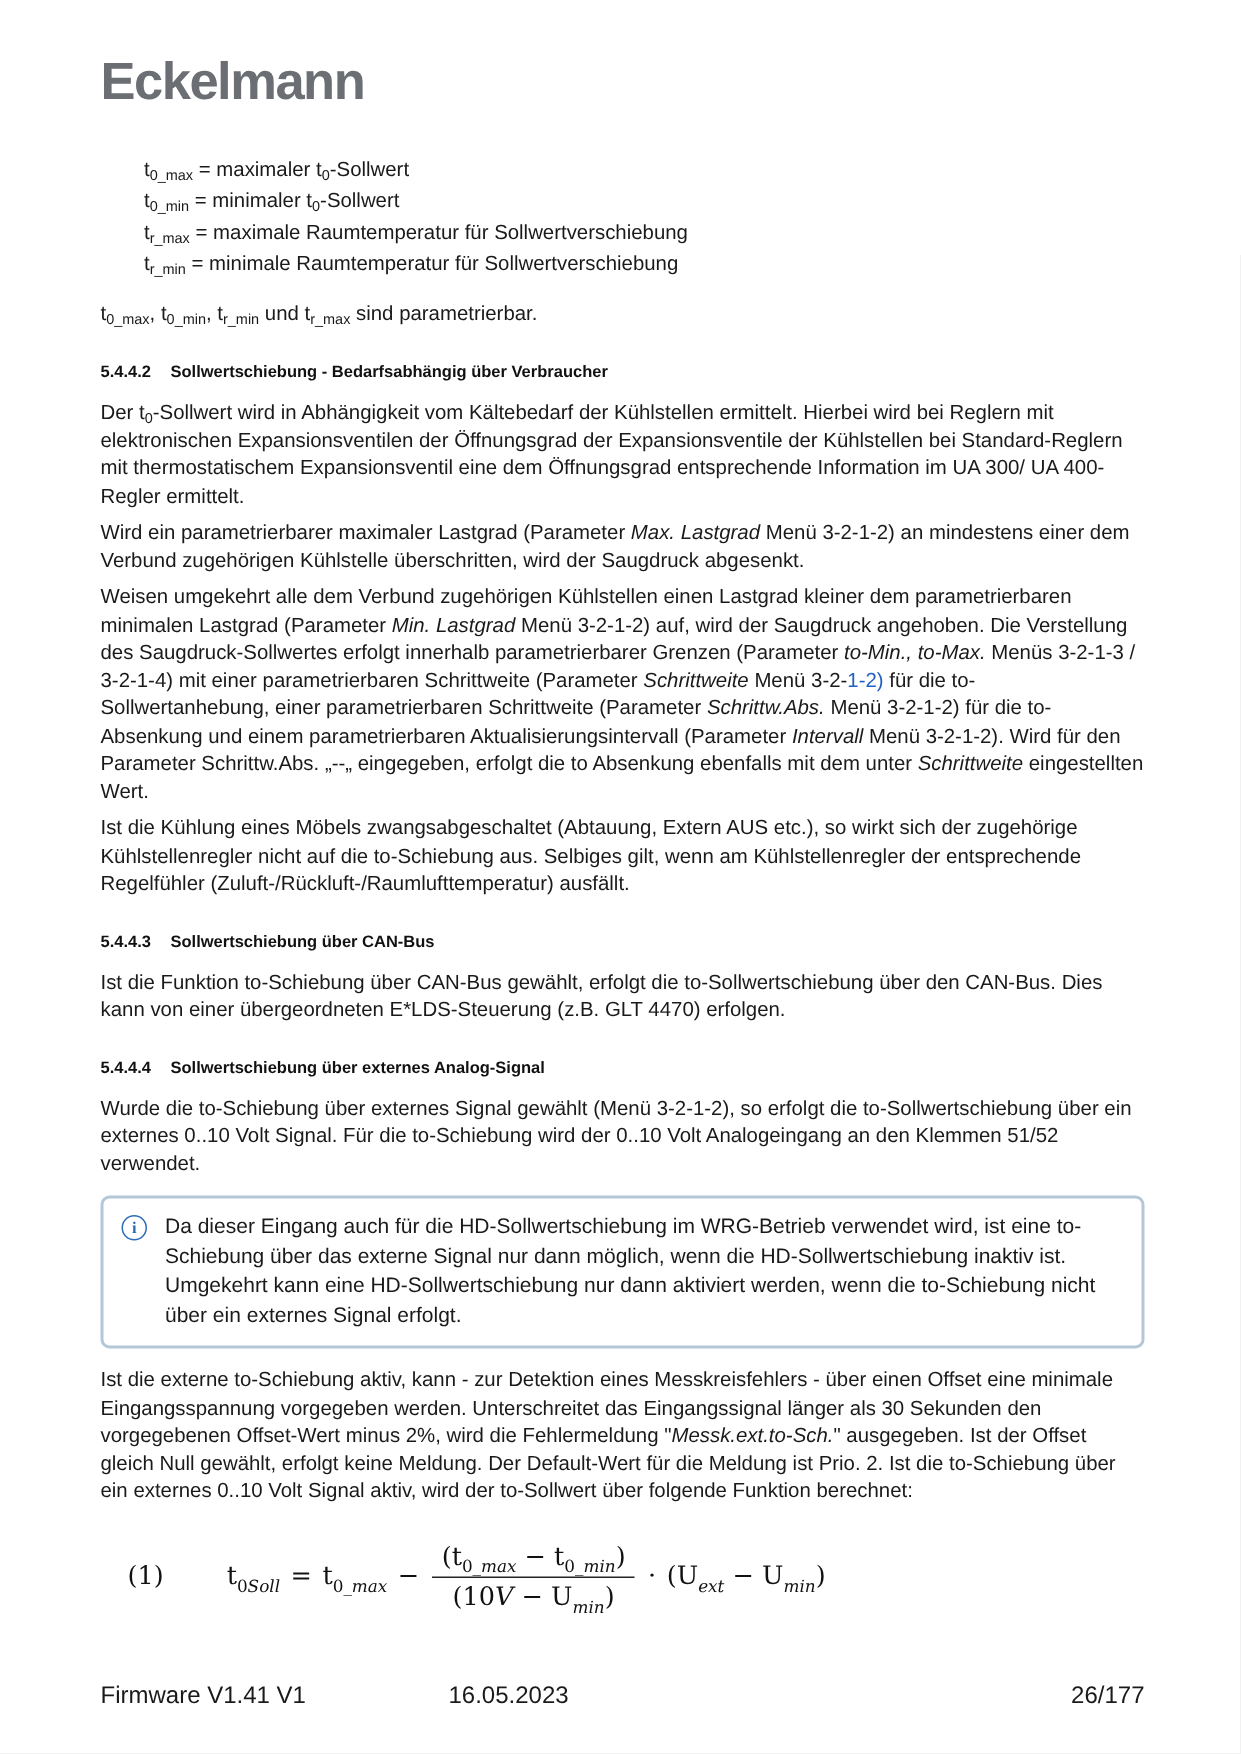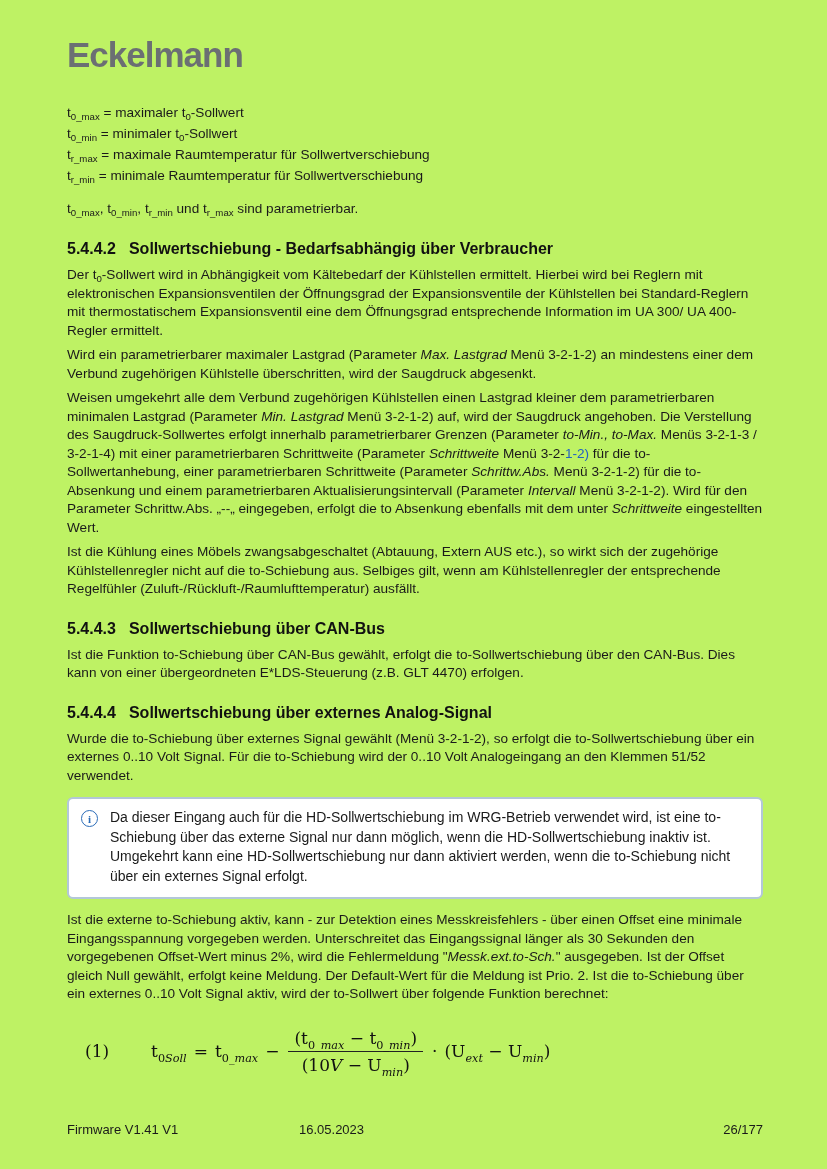--- a/index.html
+++ b/index.html
@@ -1,23 +1,23 @@
 <!DOCTYPE html>
 <html><head>
 <meta charset="utf-8">
 <style>
   html,body{margin:0;padding:0;background:#e8e8e8;}
-  .page{position:relative;width:827px;height:1169px;background:#bef264;
+  .page{position:relative;width:827px;height:1169px;background:#ffffff;
         font-family:"Liberation Sans",sans-serif;color:#1a1a1a;overflow:hidden;margin:0 auto;}
   .content{position:absolute;left:67px;top:0;width:696px;}
   .logo{margin-top:34px;font-size:35px;font-weight:700;color:#6b6f73;letter-spacing:-1px;line-height:42px;}
   .defs{margin-top:26px;font-size:13.6px;line-height:21px;}
-  .def-line{white-space:nowrap;}
+  .def-line{white-space:nowrap;margin-left:29px;}
   .param-note{margin-top:12px;font-size:13.6px;line-height:21px;}
-  h2{display:flex;align-items:baseline;font-size:16px;font-weight:700;margin:20px 0 0 0;line-height:19px;color:#111;}
+  h2{display:flex;align-items:baseline;font-size:11px;font-weight:700;margin:20px 0 0 0;line-height:19px;color:#111;}
   h2 .h-num{margin-right:13px;flex:none;}
   p.body{font-size:13.6px;line-height:18.5px;margin:6px 0 0 0;text-align:left;}
   p.body.first{margin-top:8px;}
   .i{font-style:italic;}
   .sub{font-size:71%;vertical-align:-0.28em;line-height:0;}
   .link{color:#2160c4;margin-top:33px;}
   
   .note-box{margin-top:12px;border:2px solid #b3c7d9;border-radius:6px;display:flex;
             padding:9px 14px 11px 12px;background:#fff;}
   .info-icon{flex:none;width:15px;height:15px;border:1.6px solid #2b6cb8;border-radius:50%;
@@ -29,21 +29,21 @@
                font-size:17px;color:#111;}
   .formula-row .f-num-label{margin-left:18px;margin-right:42px;}
   .formula{display:flex;align-items:center;}
   .formula .op{margin:0 7px;}
   .frac{display:inline-flex;flex-direction:column;align-items:center;margin:0 2px;}
   .frac .num{padding:0 6px 3px 6px;border-bottom:1.3px solid #222;}
   .frac .den{padding:3px 6px 0 6px;}
   .formula .sub{font-size:66%;vertical-align:-0.45em;}
   .formula .sub.i, .formula .i{font-style:italic;}
   
-  .footer{position:absolute;left:67px;top:1122px;width:696px;display:flex;font-size:13px;color:#1a1a1a;}
+  .footer{position:absolute;left:67px;top:1122px;width:696px;display:flex;font-size:16px;color:#1a1a1a;}
   .footer .f-left{flex:1;text-align:left;}
   .footer .f-center{flex:1;text-align:left;}
   .footer .f-right{flex:1;text-align:right;}
 </style>
 </head>
 <body>
 
 <div class="page">
   <div class="content">
 

